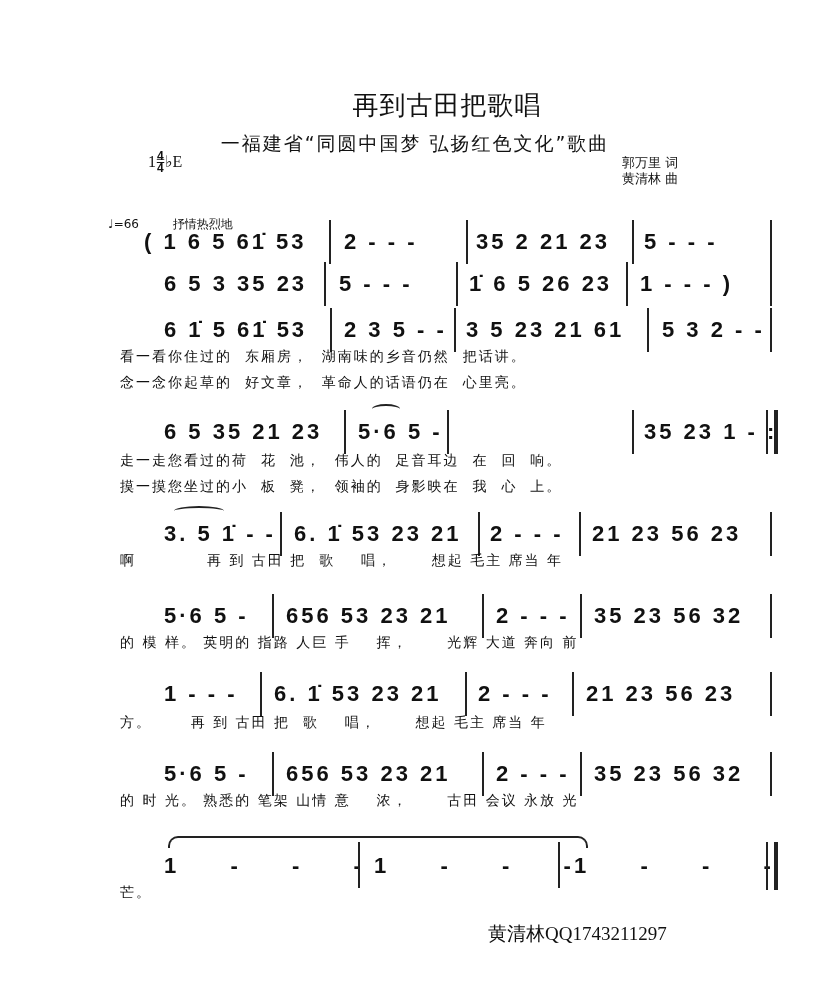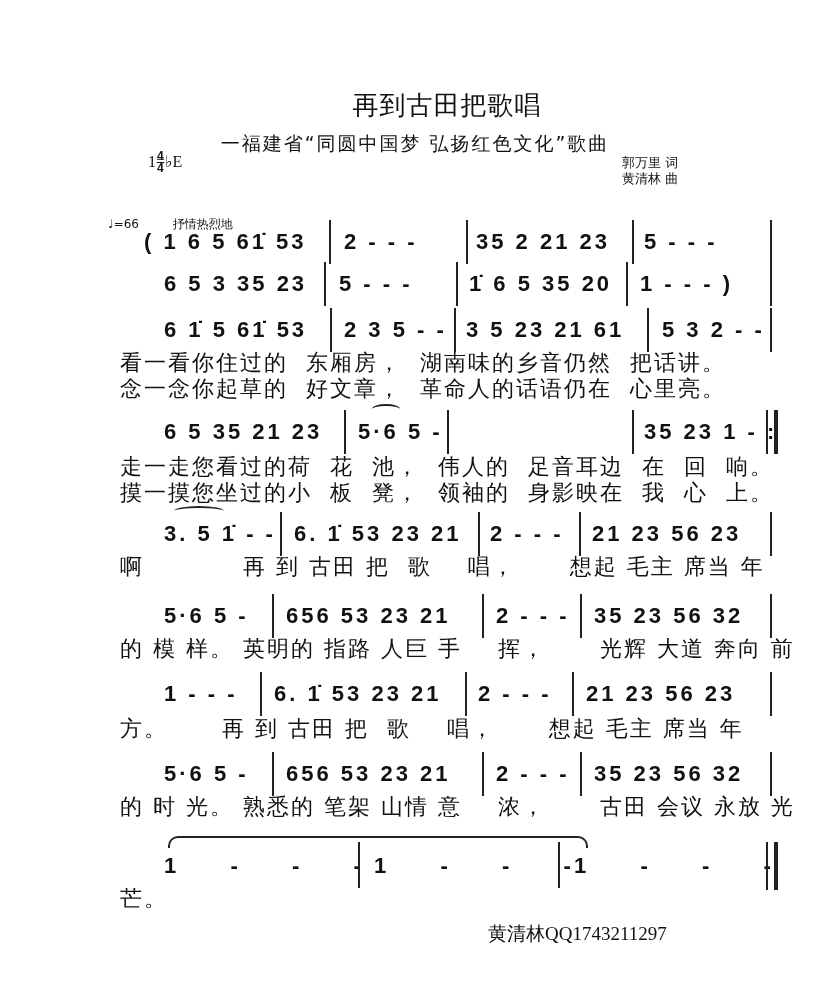--- a/index.html
+++ b/index.html
@@ -11,21 +11,21 @@
   .key { left: 108px; top: 152px; font-size: 16px; font-family: "Liberation Serif", serif; margin-left: 40px; }
   .timesig { left: 157px; top: 150px; font-size: 12px; font-weight: bold; line-height: 12px; text-align: center; }
   .credits { left: 622px; top: 155px; font-size: 13px; line-height: 16px; font-family: "DejaVu Sans", sans-serif; }
   .tempo { left: 108px; top: 204px; font-size: 12px; font-family: "DejaVu Sans", sans-serif; margin-top: 12px; }
   .tempo span { margin-right: 30px; }
 
   .row { position: absolute; left: 116px; width: 640px; height: 36px; margin-left: 28px; }
   .measure { position: absolute; top: 0; height: 36px; display: flex; align-items: center; gap: 10px; }
   .barline { position: absolute; width: 2px; background: #222; }
   .notes { font-size: 22px; font-weight: bold; letter-spacing: 3px; font-family: "Liberation Sans", sans-serif; white-space: pre; }
-  .lyric { position: absolute; font-size: 22px; font-family: "DejaVu Sans", sans-serif; white-space: pre; letter-spacing: 2px; }
+  .lyric { position: absolute; font-size: 14px; font-family: "DejaVu Sans", sans-serif; white-space: pre; letter-spacing: 2px; }
   .slur { position: absolute; border-top: 2px solid #222; border-radius: 50% 50% 0 0; height: 8px; }
   .dbl { position: absolute; width: 6px; border-left: 2px solid #222; border-right: 4px solid #222; }
   .watermark { left: 488px; top: 921px; font-size: 19px; font-family: "Liberation Serif", serif; }
 </style>
 </head>
 <body>
 
 <div class="abs title">再到古田把歌唱</div>
 <div class="abs subtitle">一福建省“同圆中国梦  弘扬红色文化”歌曲</div>
 <div class="abs key">1=♭E</div>
@@ -64,21 +64,21 @@
 <div class="row" style="top:266px">
   <div class="measure" style="left:20px">
       <span class="notes">6 5 3 35 23</span>
     </div>
   <div class="barline" style="left:180px;top:-4px;height:44px"></div>
   <div class="measure" style="left:195px">
       <span class="notes">5 - - -</span>
     </div>
   <div class="barline" style="left:312px;top:-4px;height:44px"></div>
   <div class="measure" style="left:325px">
-      <span class="notes">1̇ 6 5 35 20</span>
+      <span class="notes">1̇ 6 5 26 23</span>
     </div>
   <div class="barline" style="left:482px;top:-4px;height:44px"></div>
   <div class="measure" style="left:496px">
       <span class="notes">1 - - - )</span>
     </div>
   <div class="barline" style="left:626px;top:-4px;height:44px"></div>
 </div>
 
 <div class="row" style="top:312px">
   <div class="measure" style="left:20px">

